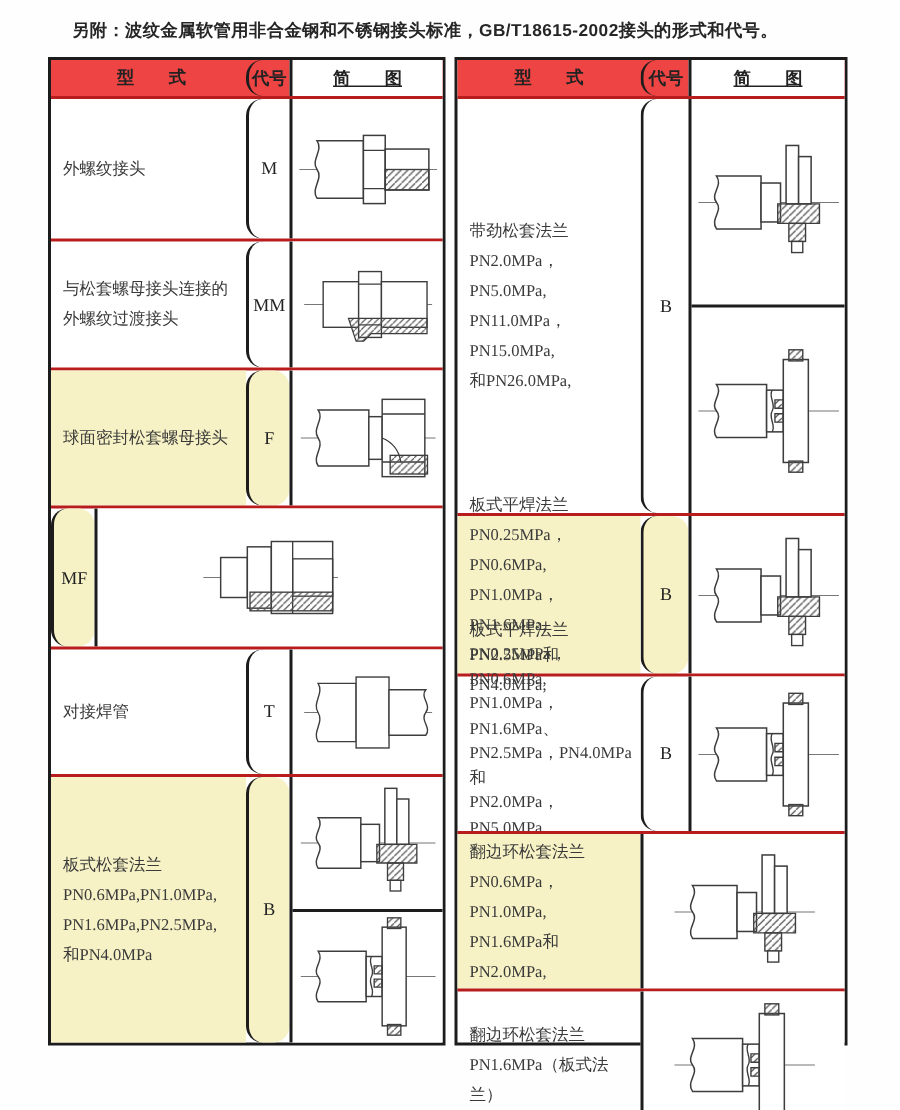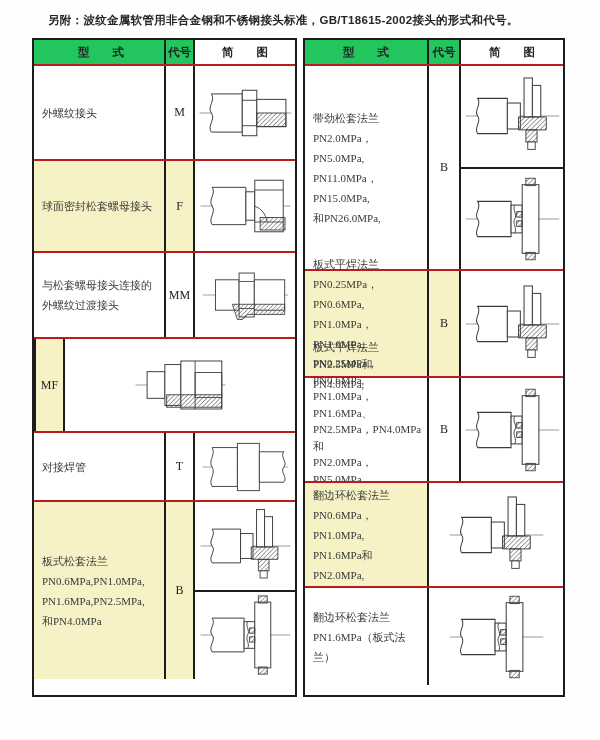--- a/index.html
+++ b/index.html
@@ -14,45 +14,45 @@
     font-weight:bold;font-size:11.5px;color:#262626;letter-spacing:.3px;
   }
   .tbl{
     position:absolute;top:38px;height:659px;box-sizing:border-box;
     border:2px solid #1c1c1c;background:#fff;display:flex;flex-direction:column;
   }
   .tbl-left{left:32px;width:265px;}
   .tbl-right{left:303px;width:262px;}
   .row{display:flex;box-sizing:border-box;border-top:2px solid #b91c1c;flex:none;}
   .row:first-child{border-top:none;}
-  .hdr{background:#22c55e;height:24px;}
+  .hdr{background:#ef4444;height:24px;}
   .hdr .cell{
     display:flex;align-items:center;justify-content:center;
     font-weight:bold;font-size:11.5px;color:#222;
     font-family:"Liberation Sans","DejaVu Sans",sans-serif;
   }
   .cell{box-sizing:border-box;}
   .c-code,.c-diag{border-left:2px solid #1c1c1c;}
   .tbl-left  .c-type{width:130px;}
   .tbl-left  .c-code{width:29px;}
   .tbl-left  .c-diag{flex:1;}
   .tbl-right .c-type{width:122px;}
   .tbl-right .c-code{width:32px;}
   .tbl-right .c-diag{flex:1;}
   .c-type{
     display:flex;align-items:center;padding:4px 4px 4px 8px;
     font-size:11px;line-height:20px;white-space:pre-line;color:#3a3a3a;
   }
   .compact .c-type{line-height:16.5px;}
   .c-code{
     display:flex;align-items:center;justify-content:center;
-    font-size:12px;color:#222;
+    font-size:12px;color:#222;border-radius:11px;
   }
   .hl .c-type,.hl .c-code{background:#f6f2c5;}
-  .c-diag{display:flex;flex-direction:column;background:#fff;}
+  .c-diag{display:flex;flex-direction:column;background:#fff;text-decoration:underline;}
   .dcell{flex:1;display:flex;align-items:center;justify-content:center;min-height:0;}
   .dcell + .dcell{border-top:2px solid #1c1c1c;}
   .dcell svg{display:block;}
   .defs-holder{position:absolute;width:0;height:0;overflow:hidden;}
 </style>
 </head>
 <body>
 
 <svg class="defs-holder" aria-hidden="true">
   <defs>
@@ -146,57 +146,57 @@
     <div class="cell c-code">M</div>
     <div class="cell c-diag">
         <div class="dcell">
           <svg width="100" height="82" viewBox="0 0 110 90">
             <use href="#s-m"></use>
           </svg>
         </div>
       </div>
   </div>
 
-  <div class="row hl" style="height:92px">
-    <div class="cell c-type">球面密封松套螺母接头</div>
-    <div class="cell c-code">F</div>
-    <div class="cell c-diag">
-        <div class="dcell">
-          <svg width="100" height="80" viewBox="0 0 110 90">
-            <use href="#s-f"></use>
-          </svg>
-        </div>
-      </div>
-  </div>
-
   <div class="row" style="height:86px">
     <div class="cell c-type">与松套螺母接头连接的
 外螺纹过渡接头</div>
     <div class="cell c-code">MM</div>
     <div class="cell c-diag">
         <div class="dcell">
           <svg width="100" height="76" viewBox="0 0 110 90">
             <use href="#s-mm"></use>
           </svg>
         </div>
       </div>
   </div>
 
+  <div class="row hl" style="height:92px">
+    <div class="cell c-type">球面密封松套螺母接头</div>
+    <div class="cell c-code">F</div>
+    <div class="cell c-diag">
+        <div class="dcell">
+          <svg width="100" height="80" viewBox="0 0 110 90">
+            <use href="#s-f"></use>
+          </svg>
+        </div>
+      </div>
+  </div>
+
   <div class="row hl" style="height:94px">
     <div class="cell c-code">MF</div>
     <div class="cell c-diag">
         <div class="dcell">
           <svg width="100" height="80" viewBox="0 0 110 90">
             <use href="#s-mf"></use>
           </svg>
         </div>
       </div>
   </div>
 
-  <div class="row" style="height:69px">
+  <div class="row" style="height:85px">
     <div class="cell c-type">对接焊管</div>
     <div class="cell c-code">T</div>
     <div class="cell c-diag">
         <div class="dcell">
           <svg width="100" height="76" viewBox="0 0 110 90">
             <use href="#s-t"></use>
           </svg>
         </div>
       </div>
   </div>
@@ -222,21 +222,21 @@
   </div>
 </div>
 
 <div class="tbl tbl-right">
   <div class="row hdr">
     <div class="cell c-type" style="justify-content:center;padding:0;">型　　式</div>
     <div class="cell c-code">代号</div>
     <div class="cell c-diag" style="align-items:center;justify-content:center;flex-direction:row;">简　　图</div>
   </div>
 
-  <div class="row" style="height:205px">
+  <div class="row" style="height:278px">
     <div class="cell c-type">带劲松套法兰
 PN2.0MPa，PN5.0MPa,
 PN11.0MPa，PN15.0MPa,
 和PN26.0MPa,</div>
     <div class="cell c-code">B</div>
     <div class="cell c-diag">
       <div class="dcell">
           <svg width="102" height="86" viewBox="0 0 110 90">
             <use href="#s-fup"></use>
           </svg>

